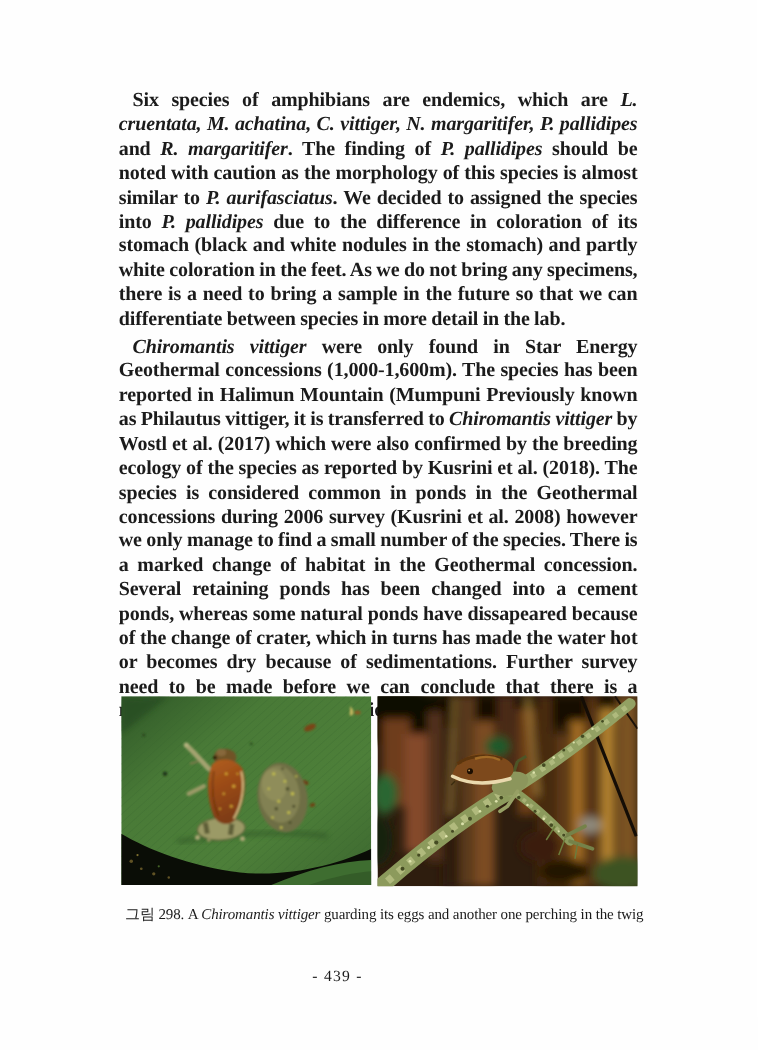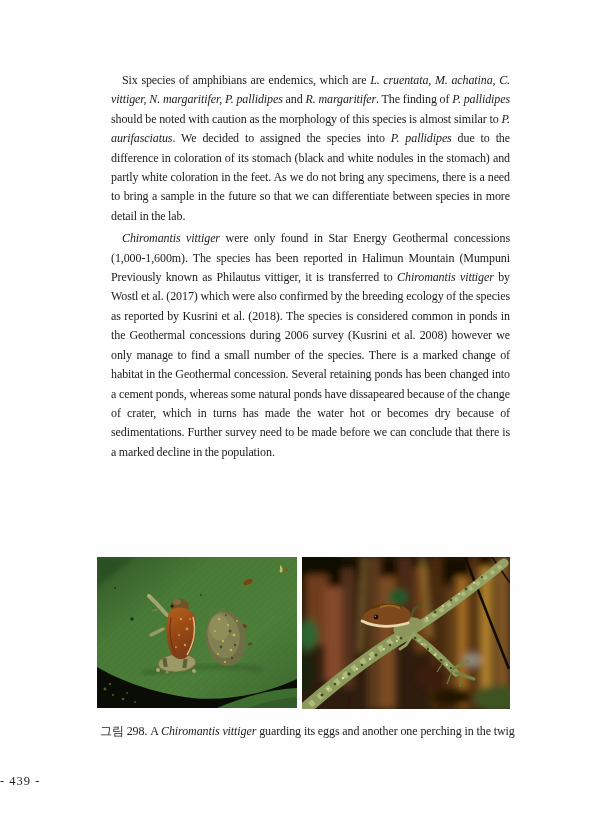--- a/index.html
+++ b/index.html
@@ -12,27 +12,28 @@
     color: #1b1b1b;
     overflow: hidden;
   }
   .body-text {
     position: absolute;
     left: 95px;
     top: 71px;
     width: 415px;
   }
   .para {
-    margin: 0 0 3px 16px;
-    font-size: 12px;
+    margin: 0 0 3px 0;
+    font-size: 16px;
     line-height: 19.4px;
     text-align: justify;
     text-indent: 11px;
     letter-spacing: -0.1px;
     word-spacing: -0.4px;
+    font-weight: bold;
   }
   .para em { font-style: italic; }
   .figures {
     position: absolute;
     left: 97px;
     top: 557px;
     width: 413px;
     display: flex;
     gap: 5px;
     align-items: flex-start;
@@ -49,23 +50,24 @@
     padding-left: 68px;
     text-indent: -68px;
     letter-spacing: -0.1px;
   }
   .caption em { font-style: italic; }
   .page-number {
     position: absolute;
     left: 0;
     top: 774px;
     width: 516px;
-    text-align: left;
+    text-align: center;
     font-size: 12.5px;
     letter-spacing: 1px;
+    padding-left: 12px;
   }
 </style>
 </head>
 <body>
 
 <div class="page">
 
   <div class="body-text">
     <p class="para"><span>Six species of amphibians are endemics, which are </span><em>L. cruentata, M. achatina, C. vittiger, N. margaritifer, P. pallidipes</em><span> and </span><em>R. margaritifer</em><span>. The finding of </span><em>P. pallidipes</em><span> should be noted with caution as the morphology of this species is almost similar to </span><em>P. aurifasciatus</em><span>. We decided to assigned the species into </span><em>P. pallidipes</em><span> due to the difference in coloration of its stomach (black and white nodules in the stomach) and partly white coloration in the feet. As we do not bring any specimens, there is a need to bring a sample in the future so that we can differentiate between species in more detail in the lab.</span></p>
     <p class="para"><em>Chiromantis vittiger</em><span> were only found in Star Energy Geothermal concessions (1,000-1,600m). The species has been reported in Halimun Mountain (Mumpuni Previously known as Philautus vittiger, it is transferred to </span><em>Chiromantis vittiger</em><span> by Wostl et al. (2017) which were also confirmed by the breeding ecology of the species as reported by Kusrini et al. (2018). The species is considered common in ponds in the Geothermal concessions during 2006 survey (Kusrini et al. 2008) however we only manage to find a small number of the species. There is a marked change of habitat in the Geothermal concession. Several retaining ponds has been changed into a cement ponds, whereas some natural ponds have dissapeared because of the change of crater, which in turns has made the water hot or becomes dry because of sedimentations. Further survey need to be made before we can conclude that there is a marked decline in the population.</span></p>

